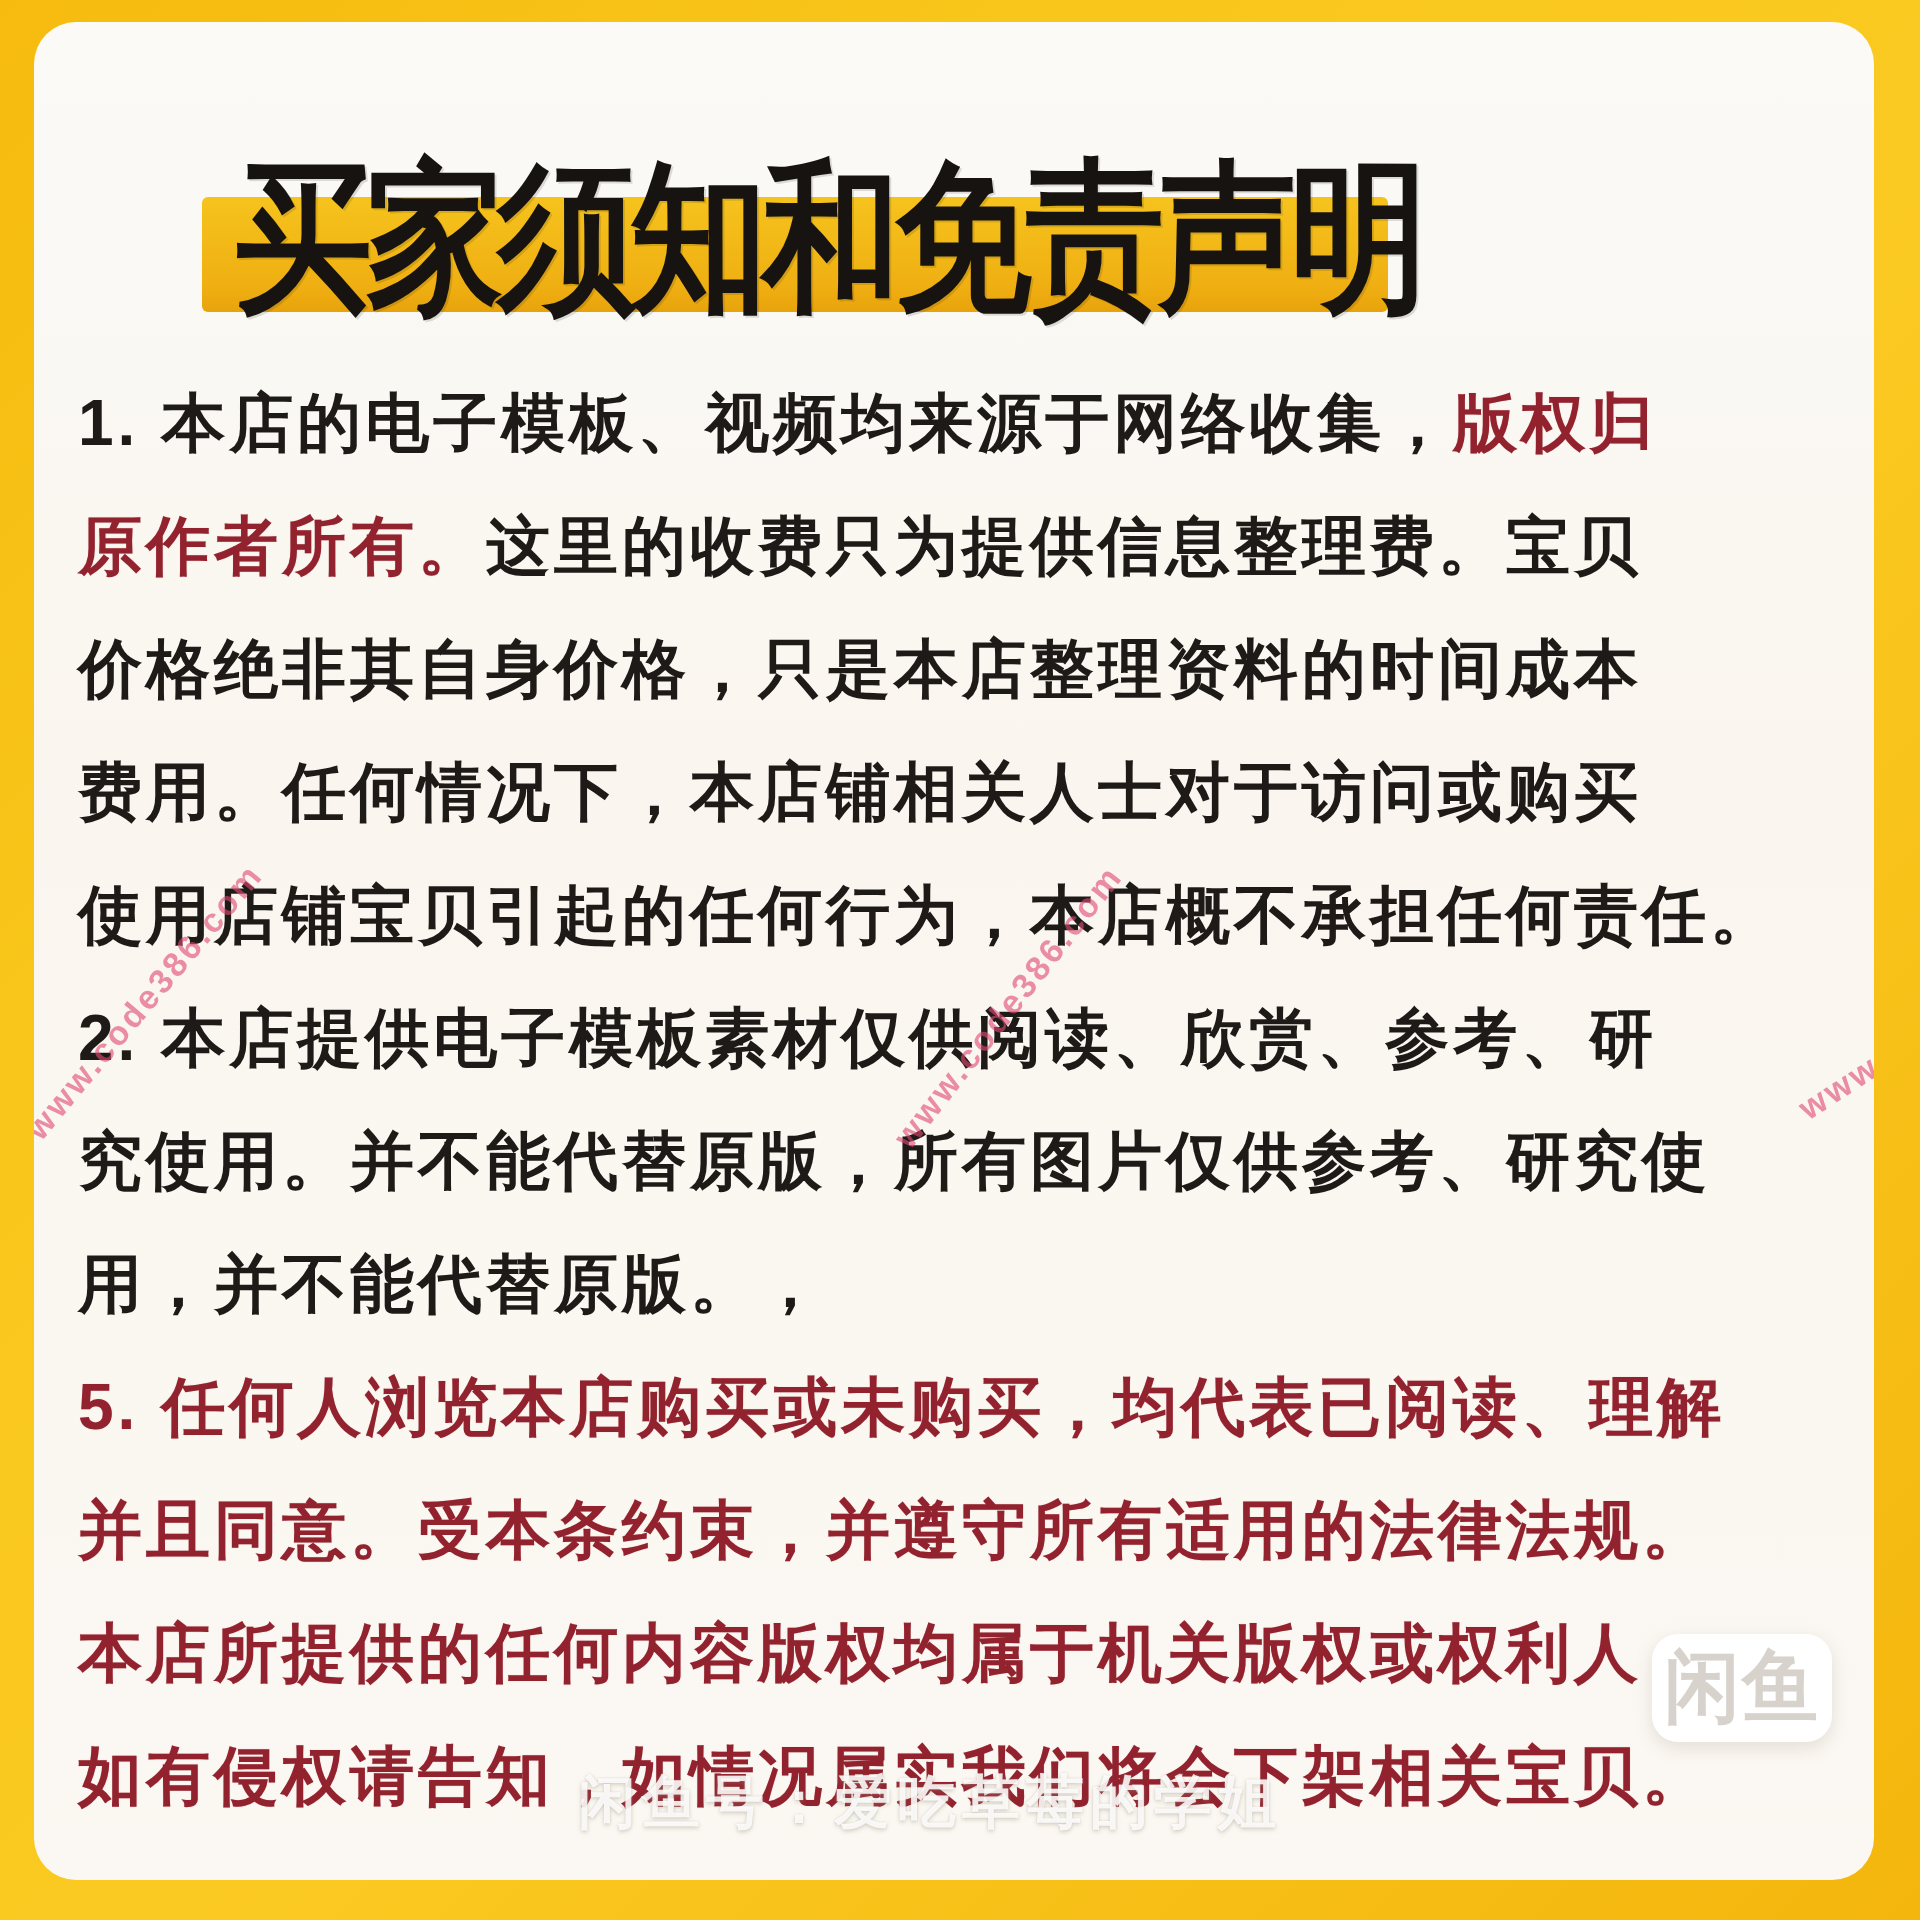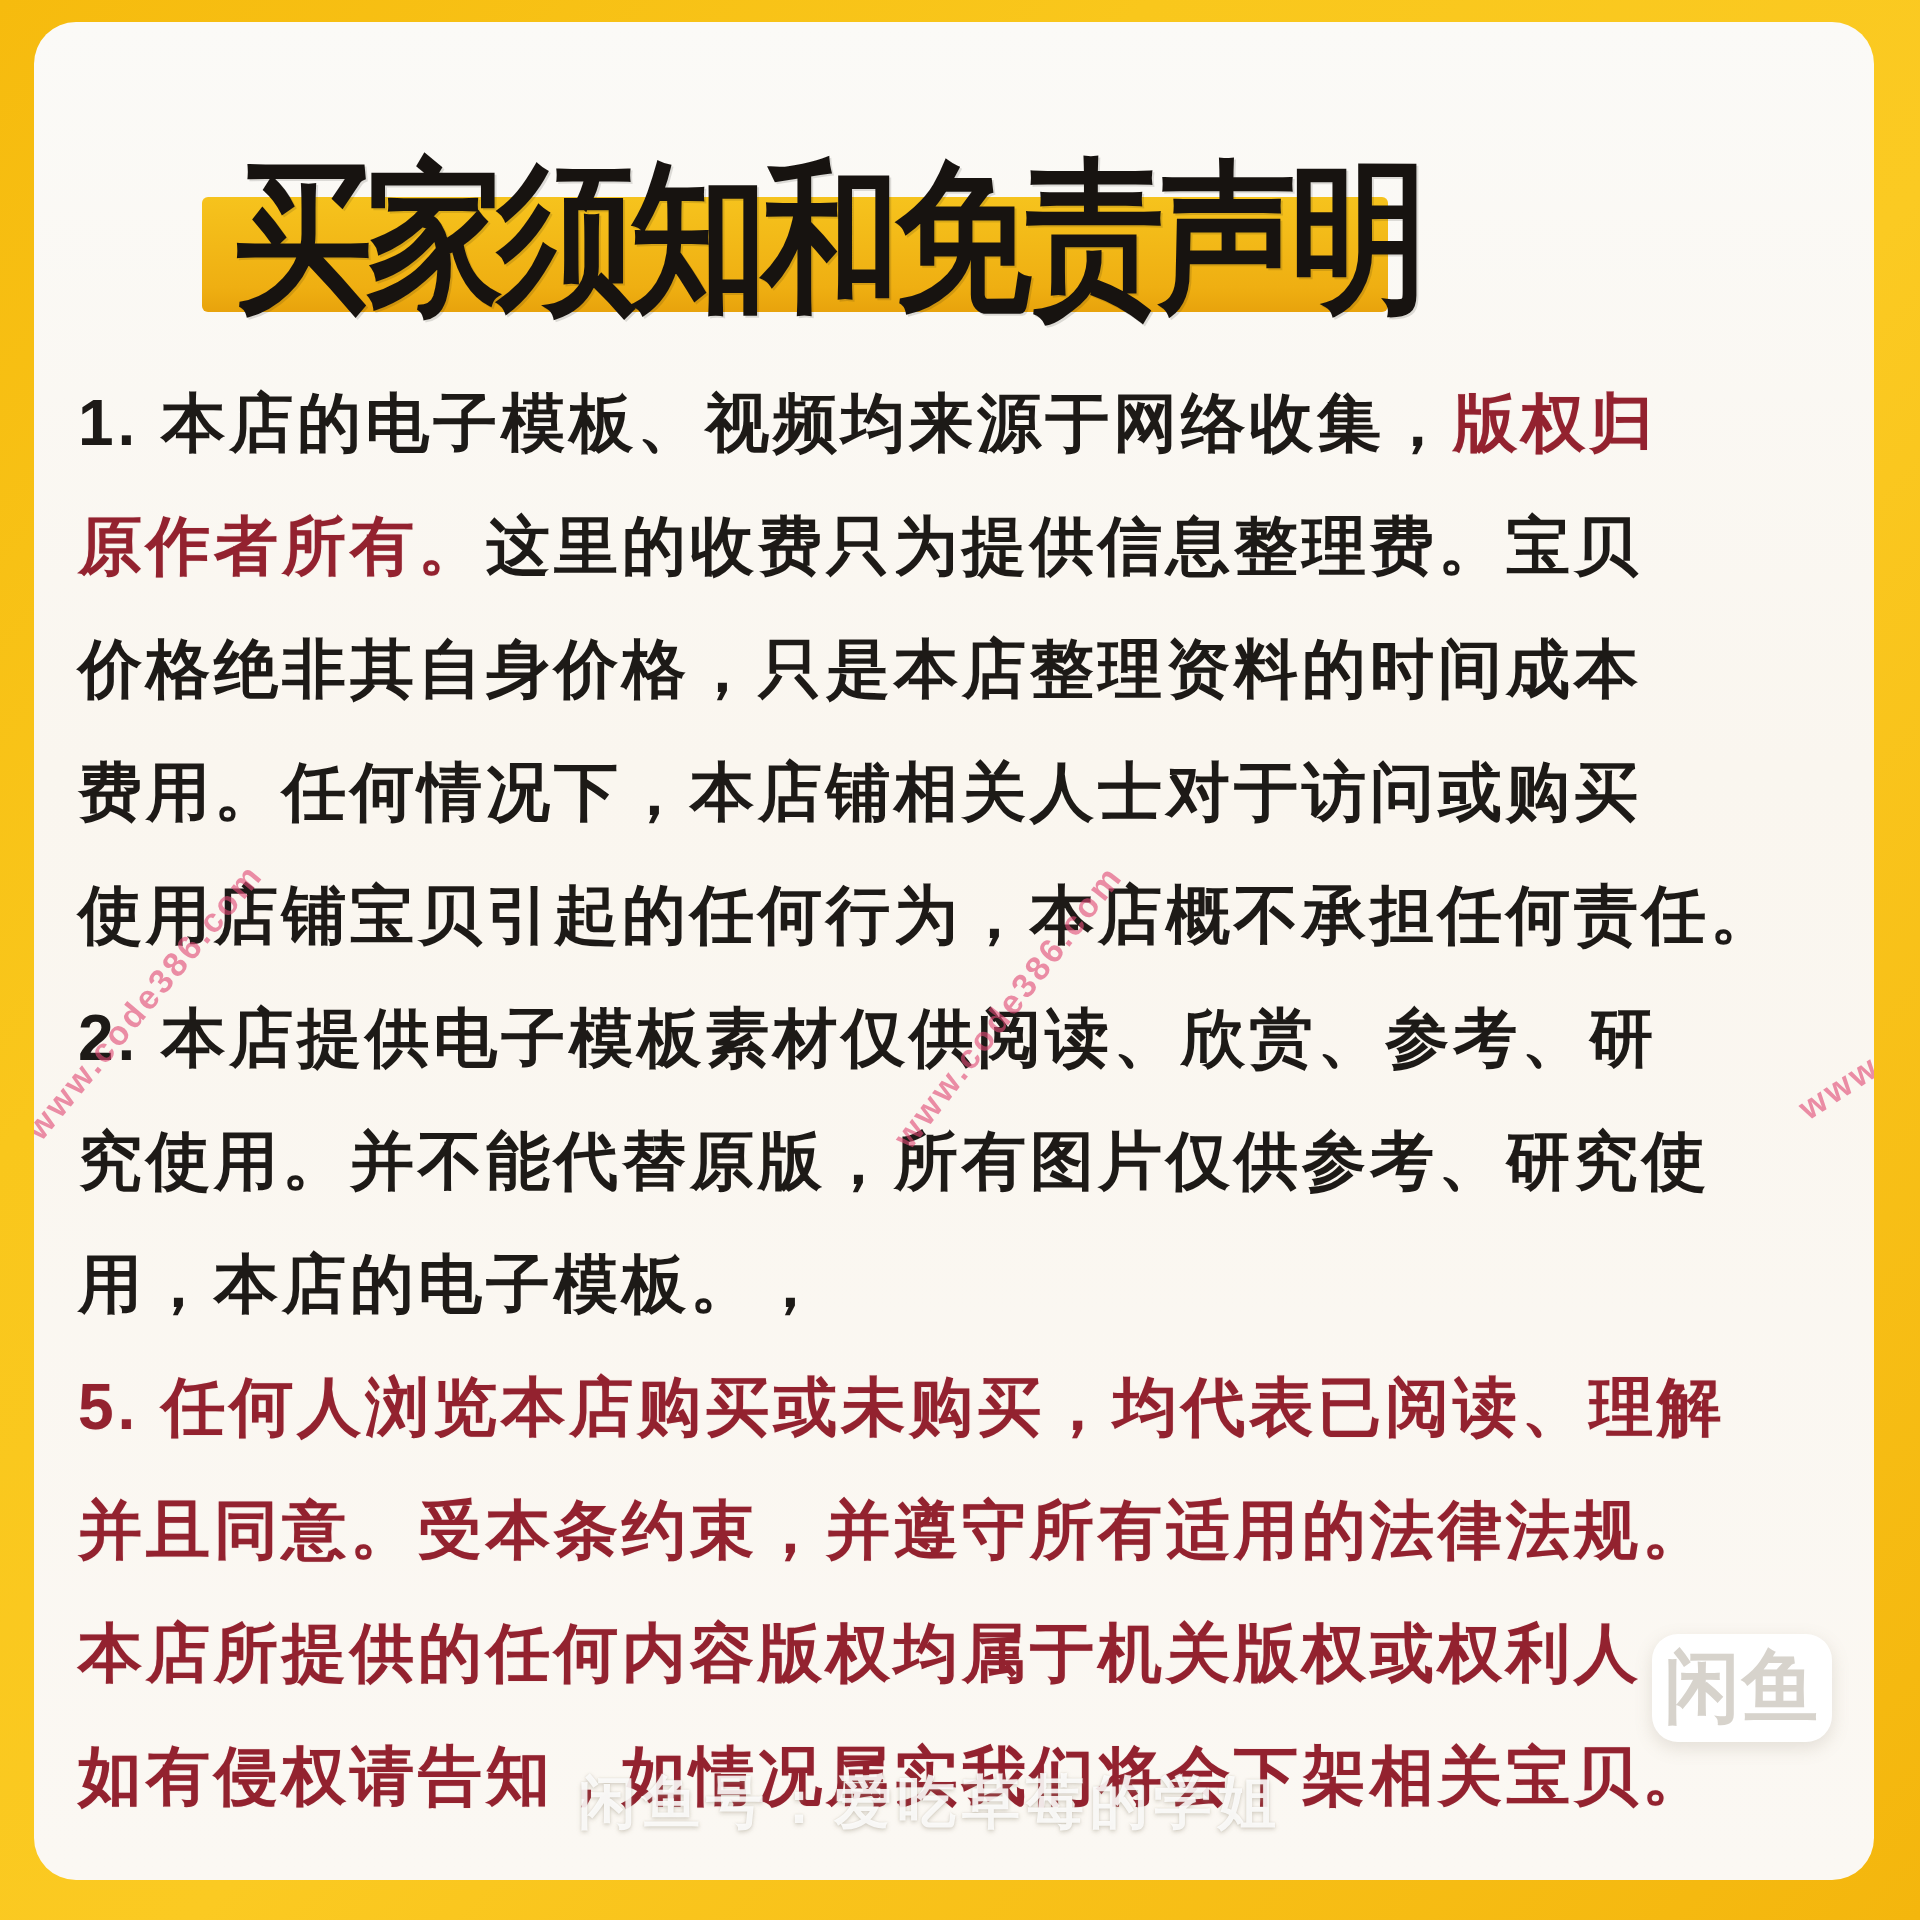--- a/index.html
+++ b/index.html
@@ -128,21 +128,21 @@
       <div class="line">
         <span class="seg black">使用店铺宝贝引起的任何行为，本店概不承担任何责任。</span>
       </div>
       <div class="line">
         <span class="seg black">2. 本店提供电子模板素材仅供阅读、欣赏、参考、研</span>
       </div>
       <div class="line">
         <span class="seg black">究使用。并不能代替原版，所有图片仅供参考、研究使</span>
       </div>
       <div class="line">
-        <span class="seg black">用，本店的电子模板。，</span>
+        <span class="seg black">用，并不能代替原版。，</span>
       </div>
       <div class="line">
         <span class="seg red">5. 任何人浏览本店购买或未购买，均代表已阅读、理解</span>
       </div>
       <div class="line">
         <span class="seg red">并且同意。受本条约束，并遵守所有适用的法律法规。</span>
       </div>
       <div class="line">
         <span class="seg red">本店所提供的任何内容版权均属于机关版权或权利人</span>
       </div>

